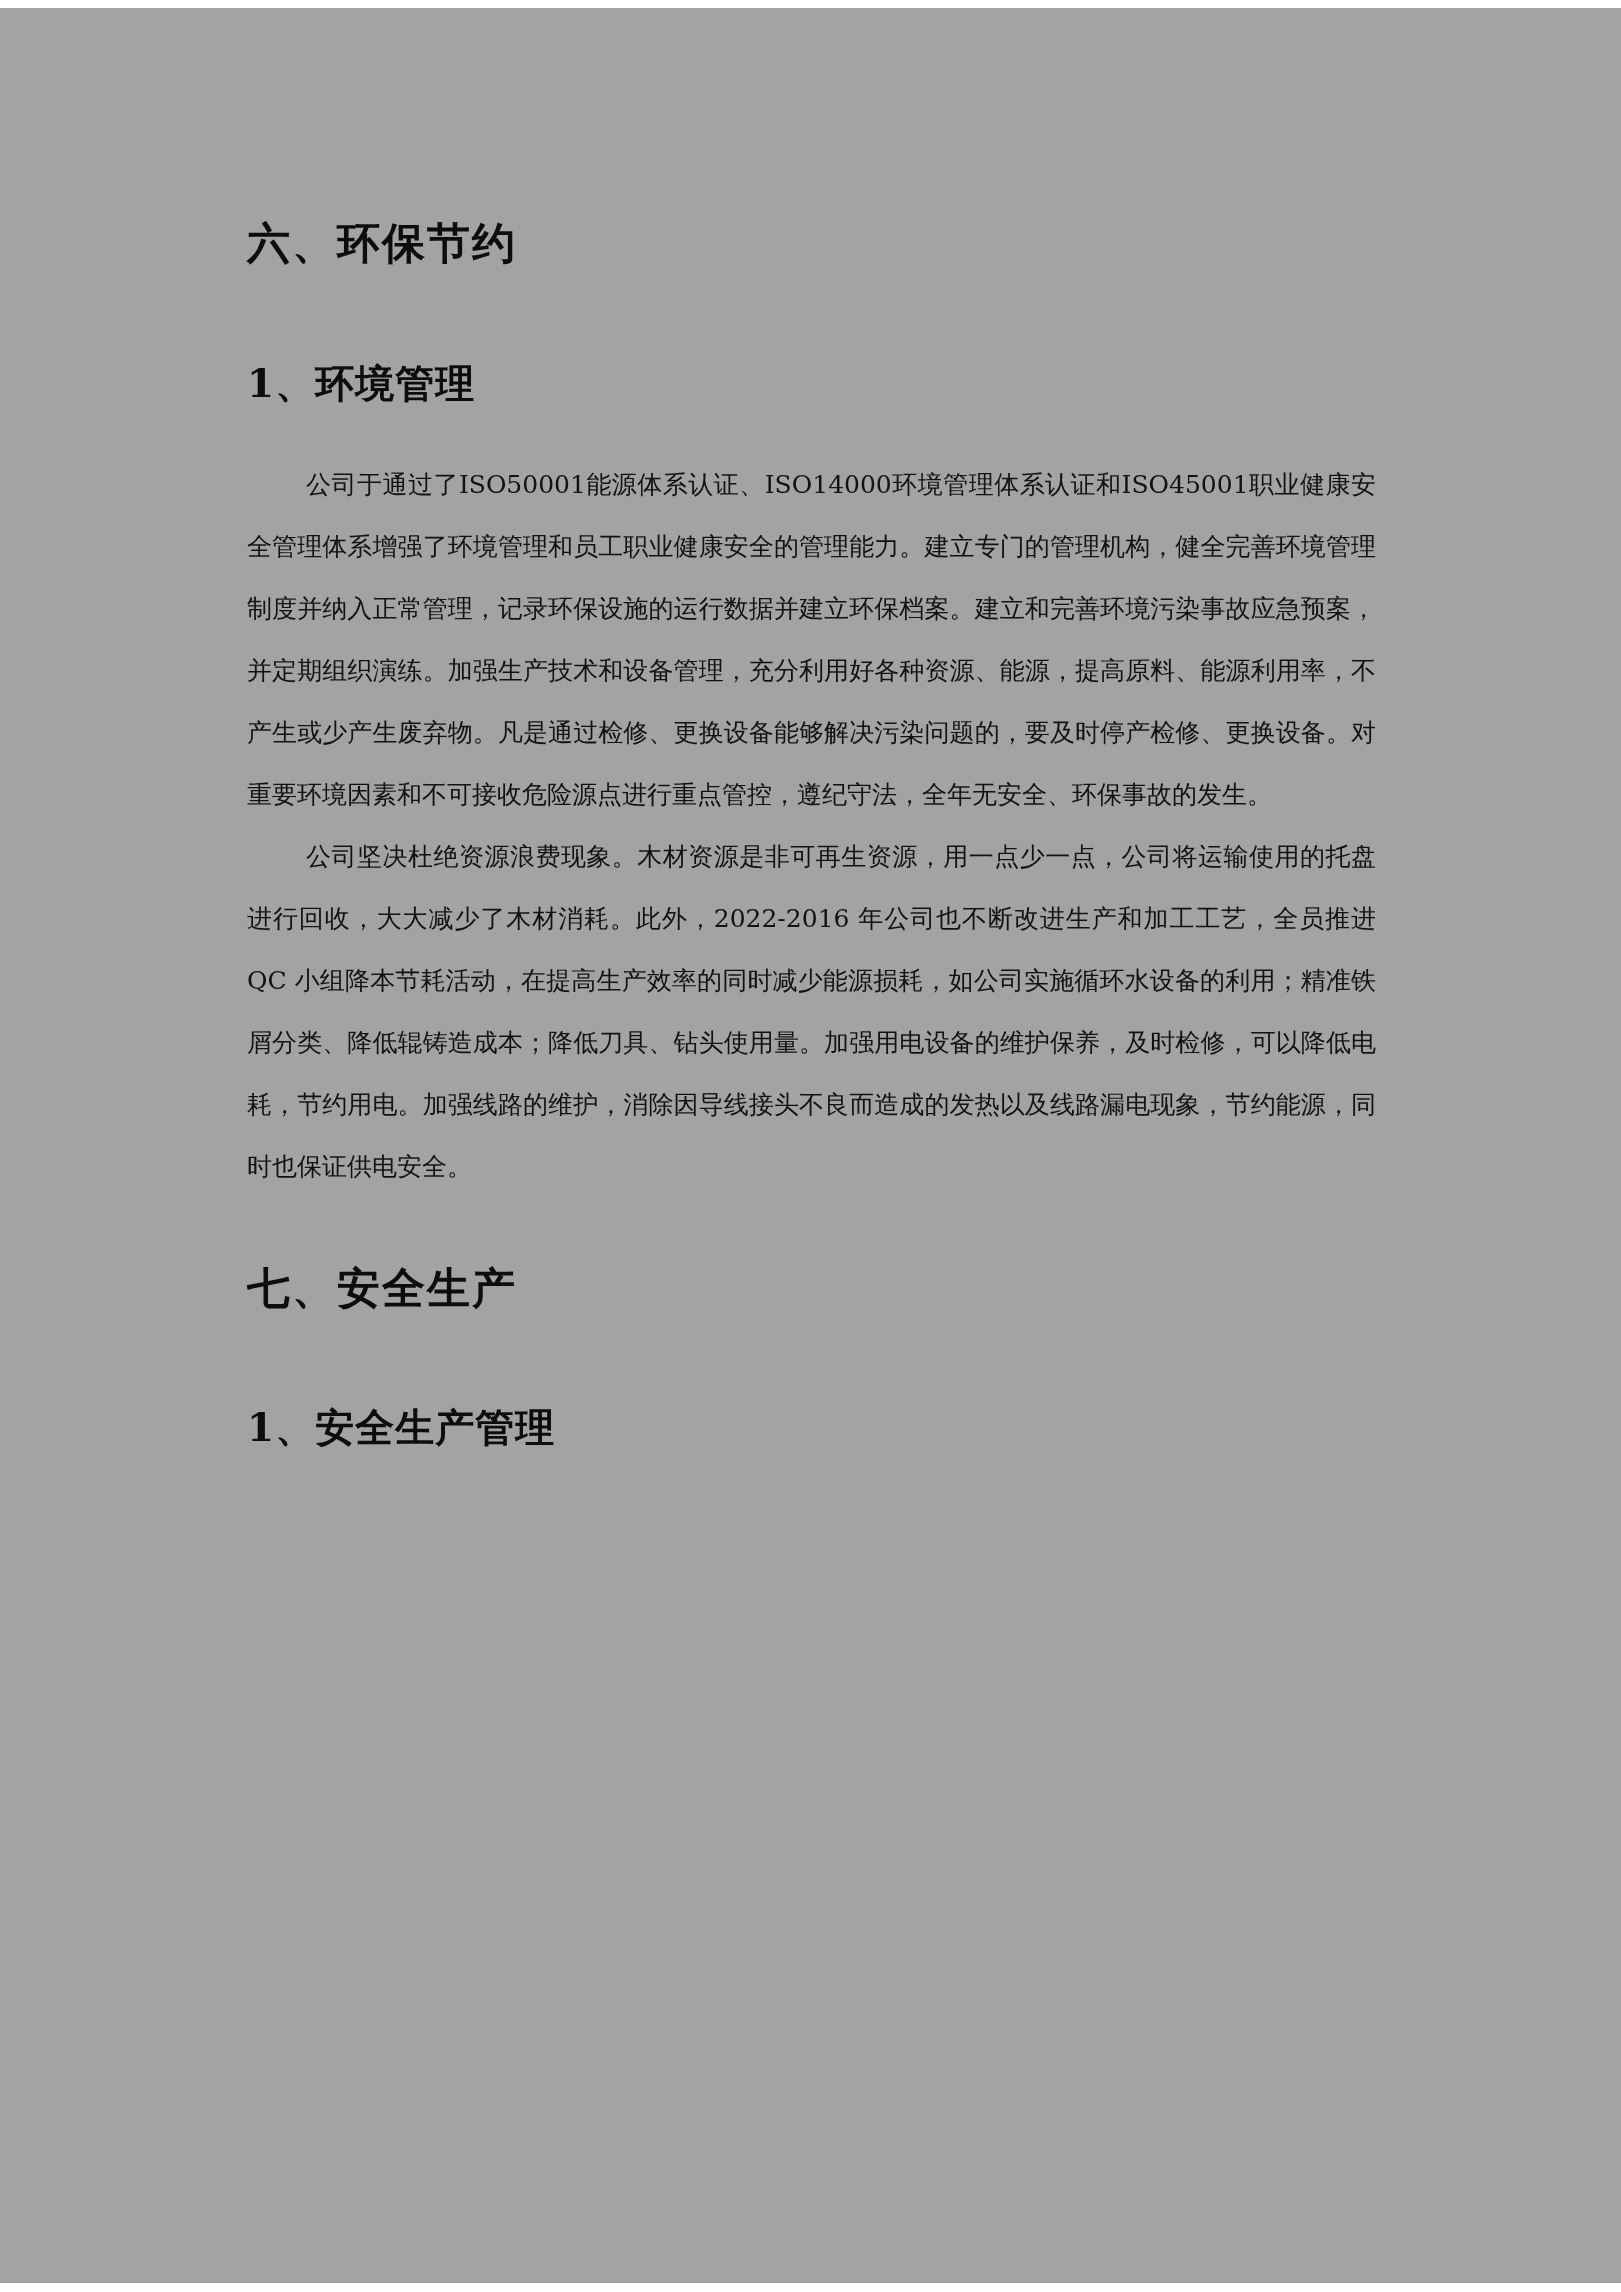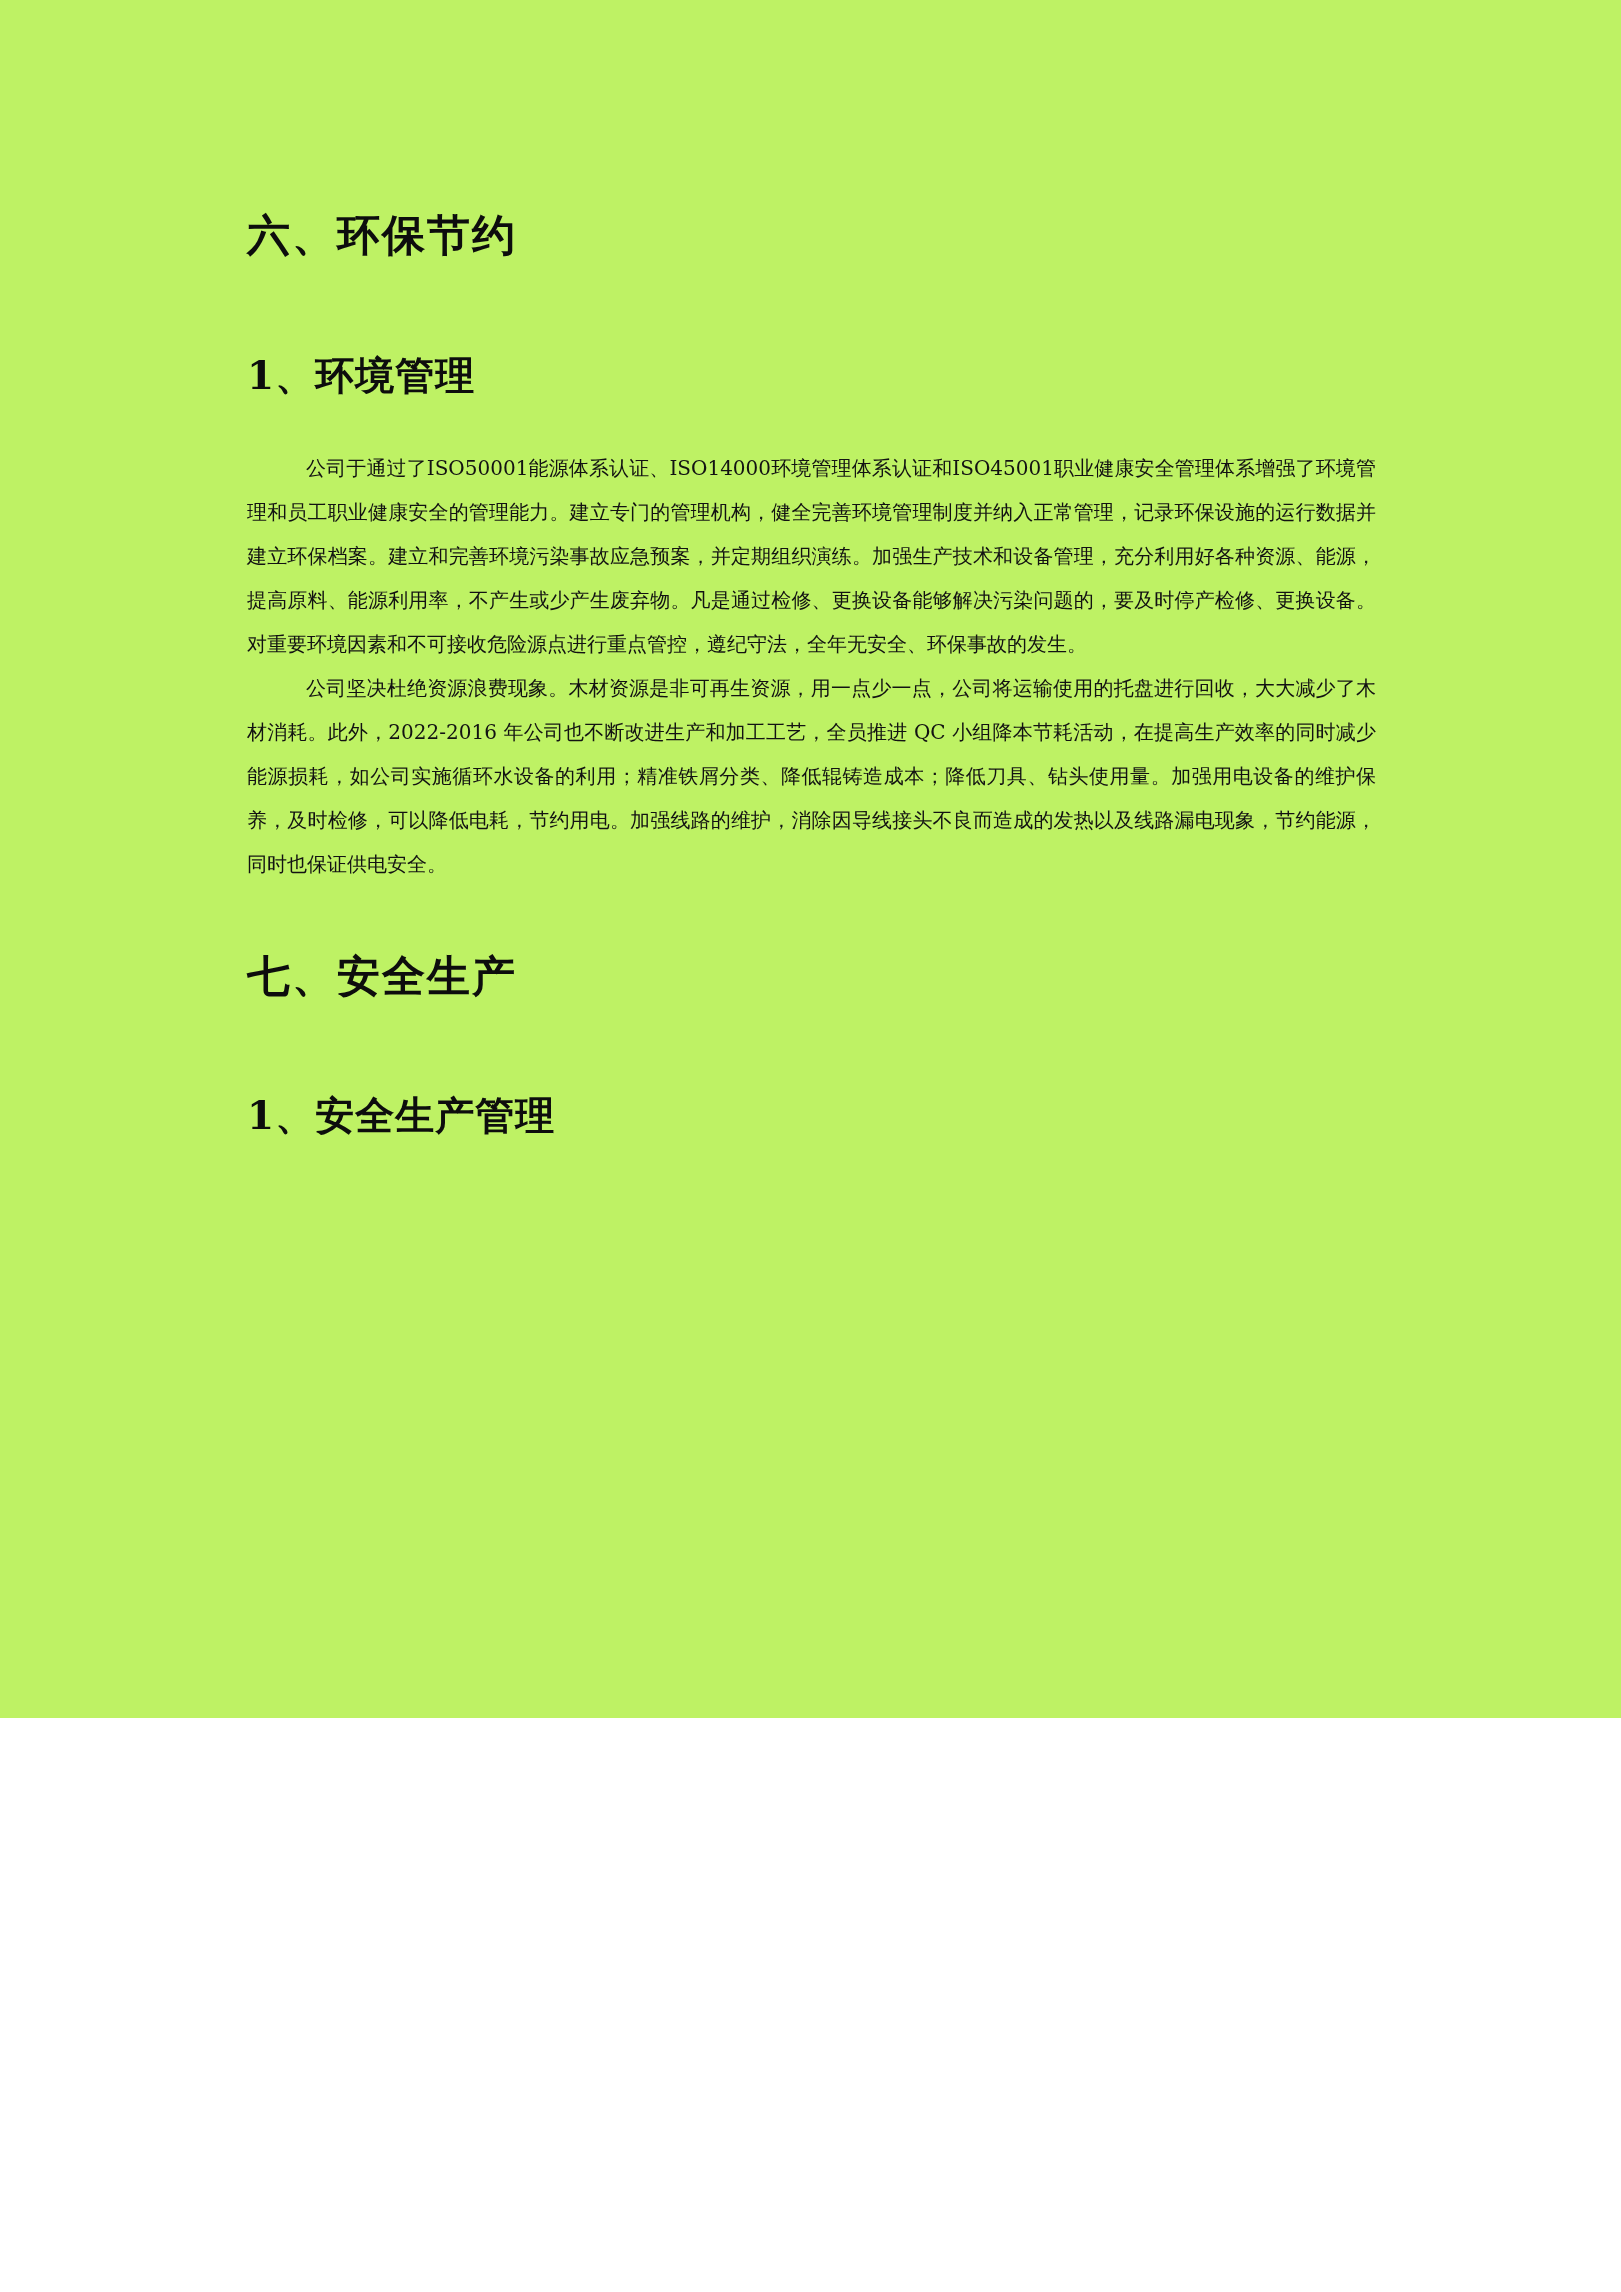--- a/index.html
+++ b/index.html
@@ -3,23 +3,23 @@
 <meta charset="utf-8">
 <style>
   html, body {
     margin: 0;
     padding: 0;
     background: #ffffff;
   }
   .page {
     position: relative;
     width: 1621px;
-    height: 1718px;
-    margin: 0 auto;
-    background: #bef264;
+    height: 2275px;
+    margin: 8px auto;
+    background: #a3a3a3;
     box-sizing: border-box;
     padding: 145px 245px 0 247px;
     color: #121212;
     overflow: hidden;
   }
   h1.section-heading {
     font-family: "DejaVu Sans", "Liberation Sans", sans-serif;
     font-weight: bold;
     font-size: 43px;
     line-height: 1.3;
@@ -31,22 +31,22 @@
     font-family: "DejaVu Serif", "Liberation Serif", serif;
     font-weight: bold;
     font-size: 39px;
     line-height: 1.3;
     letter-spacing: 1px;
     color: #0d0d0d;
     margin: 86px 0 45px 0;
   }
   p.body-para {
     font-family: "DejaVu Serif", "Liberation Serif", serif;
-    font-size: 20px;
-    line-height: 44px;
+    font-size: 25px;
+    line-height: 62px;
     text-align: justify;
     text-indent: 59px;
     color: #121212;
     margin: 0;
   }
   section { display: block; }
 </style>
 </head>
 <body>
 

